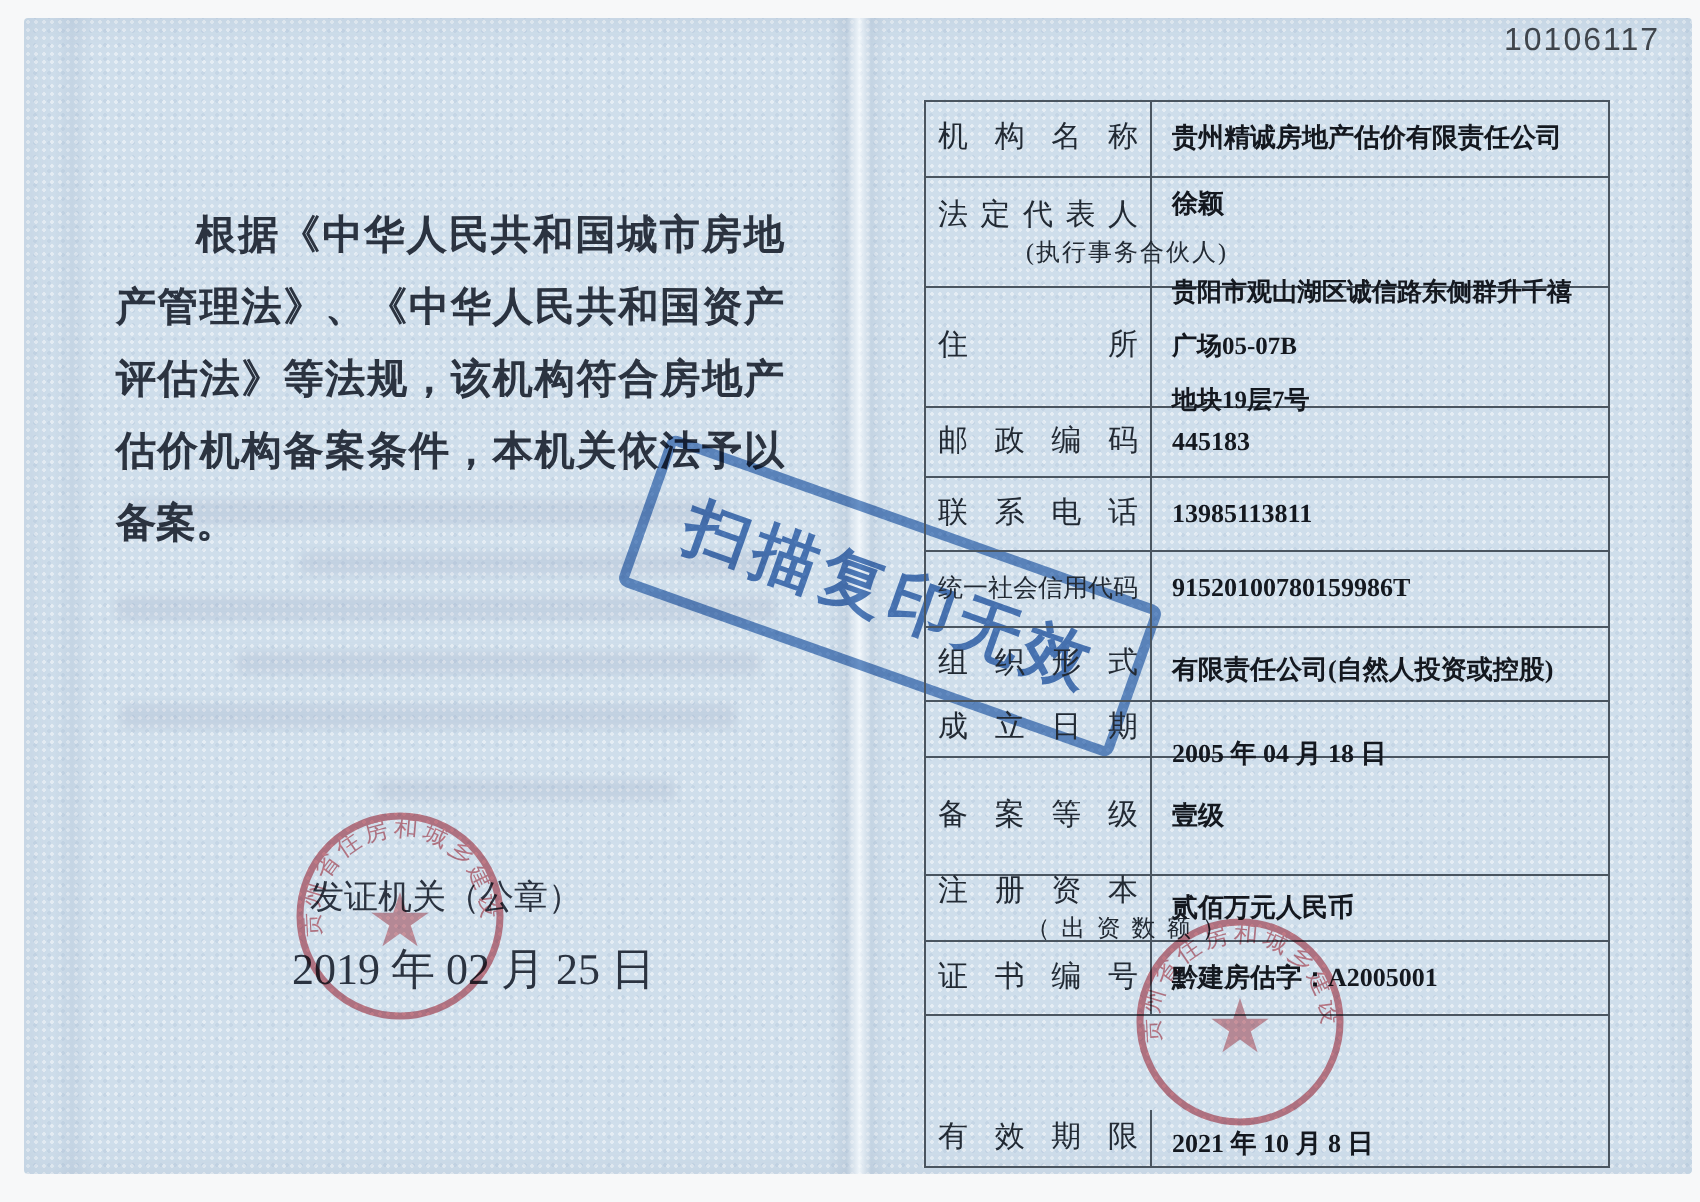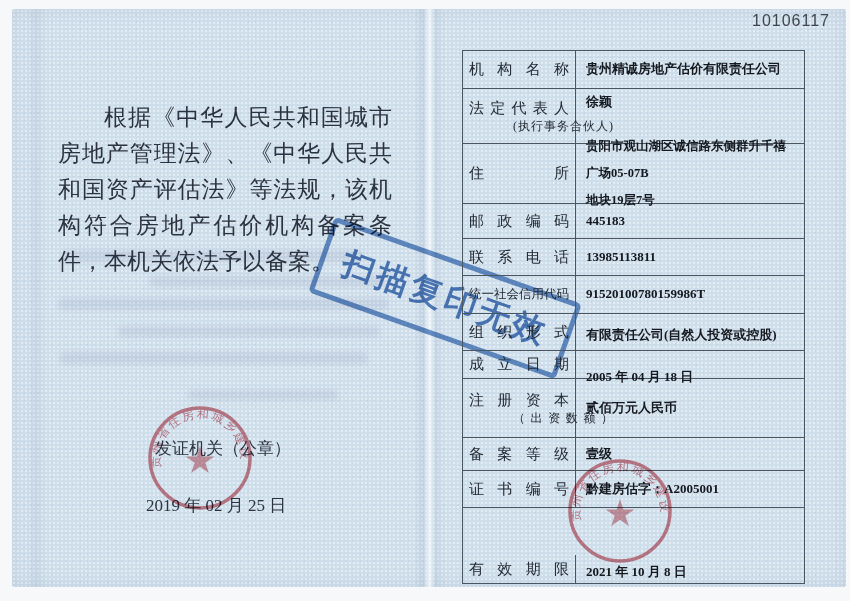--- a/index.html
+++ b/index.html
@@ -27,25 +27,25 @@
     position:absolute;left:414px;top:9px;width:30px;height:578px;
     background:linear-gradient(90deg,rgba(140,160,185,0),rgba(140,160,185,.20) 30%,rgba(250,253,255,.75) 52%,rgba(140,160,185,.16) 72%,rgba(140,160,185,0));
   }
   .serial{
     position:absolute;left:752px;top:12px;
     font-family:Liberation Sans, sans-serif;
     font-size:16px;letter-spacing:1px;color:#3f454c;
   }
   .body-text{
     position:absolute;left:58px;top:100px;width:334px;
-    font-size:23px;line-height:36px;color:#2b3340;font-weight:400;
+    font-size:20px;line-height:36px;color:#2b3340;font-weight:700;
     text-indent:2em;text-align:justify;
   }
   .issuer{position:absolute;left:155px;top:437px;font-size:17px;color:#2b3340;font-weight:500;}
-  .issue-date{position:absolute;left:146px;top:494px;font-size:17px;color:#2b3340;font-weight:500;}
+  .issue-date{position:absolute;left:146px;top:470px;font-size:22px;color:#2b3340;font-weight:500;}
   .ghost{position:absolute;background:rgba(130,145,175,.16);filter:blur(2.5px);border-radius:4px;}
   
   .cert-table{
     position:absolute;left:462px;top:50px;width:343px;
     border:1.5px solid #4a5560;box-sizing:border-box;
     background:transparent;
   }
   .trow{display:flex;box-sizing:border-box;border-bottom:1px solid #4a5560;}
   .trow:last-child{border-bottom:none;margin-top:47px;}
   .trow:nth-child(1){height:38px}
@@ -197,34 +197,34 @@
     <div class="tlabel">
         <span>成立日期</span>
       </div>
     <div class="tvalue v-low">
         <span>2005 年 04 月 18 日</span>
       </div>
   </div>
 
   <div class="trow">
     <div class="tlabel">
+        <span>备案等级</span>
+      </div>
+    <div class="tvalue">
+        <span>壹级</span>
+      </div>
+  </div>
+
+  <div class="trow">
+    <div class="tlabel">
       <span>注册资本</span>
       <span class="sub">（出资数额）</span>
     </div>
     <div class="tvalue">
         <span>贰佰万元人民币</span>
-      </div>
-  </div>
-
-  <div class="trow">
-    <div class="tlabel">
-        <span>备案等级</span>
-      </div>
-    <div class="tvalue">
-        <span>壹级</span>
       </div>
   </div>
 
   <div class="trow">
     <div class="tlabel">
         <span>证书编号</span>
       </div>
     <div class="tvalue">
         <span>黔建房估字：A2005001</span>
       </div>

